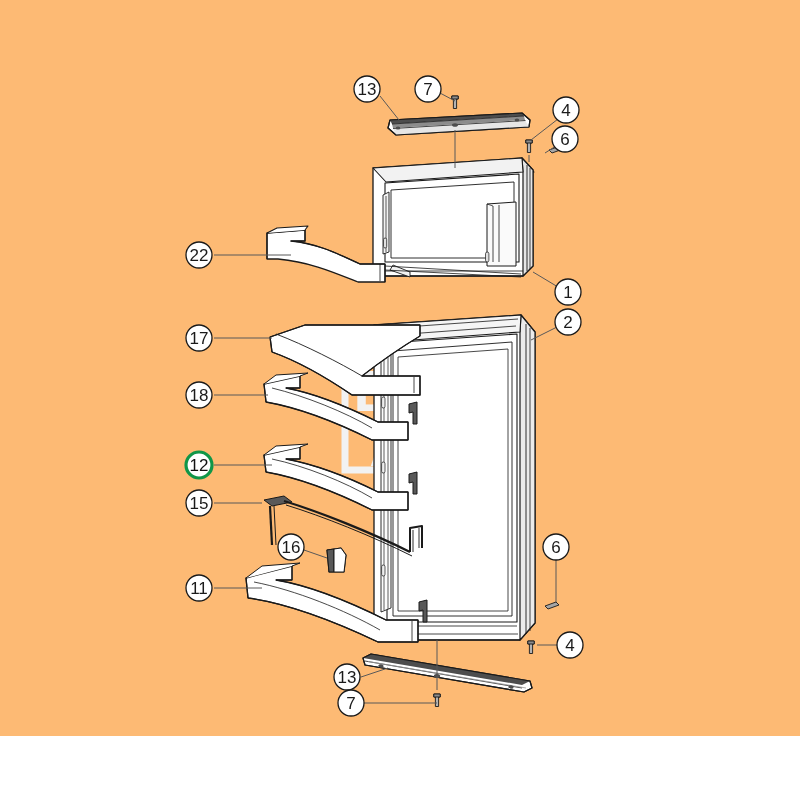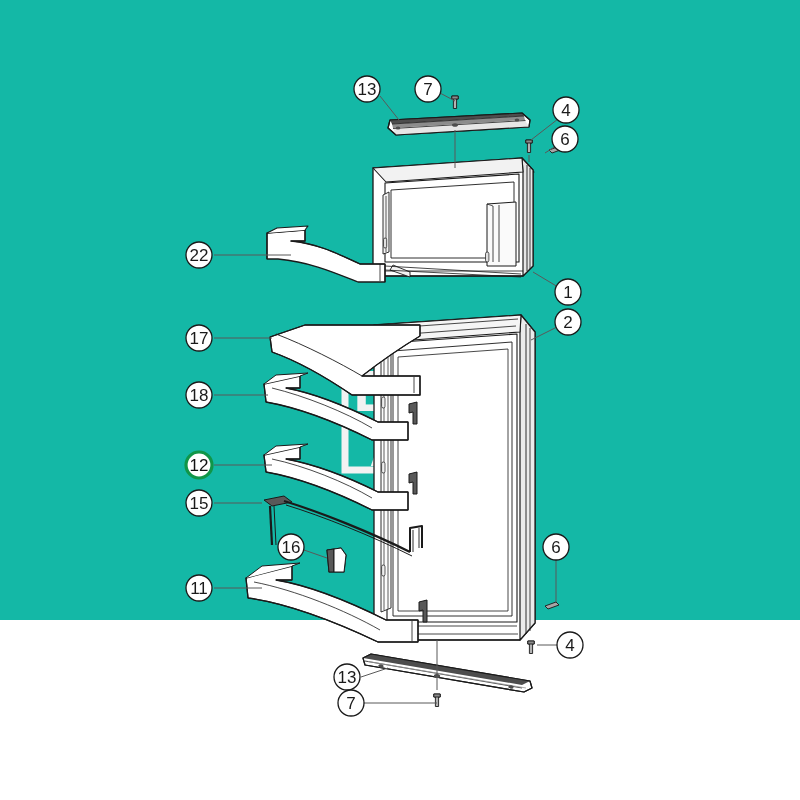--- a/index.html
+++ b/index.html
@@ -10,22 +10,22 @@
   }
   body {
     width: 800px;
     height: 800px;
     overflow: hidden;
     font-family: "Liberation Sans", sans-serif;
   }
   #diagram-root {
     position: relative;
     width: 800px;
-    height: 620px;
-    background: #14b8a6;
+    height: 736px;
+    background: #fdba74;
   }
   svg#diagram-svg {
     position: absolute;
     left: 0;
     top: 0;
     width: 800px;
     height: 800px;
     display: block;
   }
   .callout-text {

